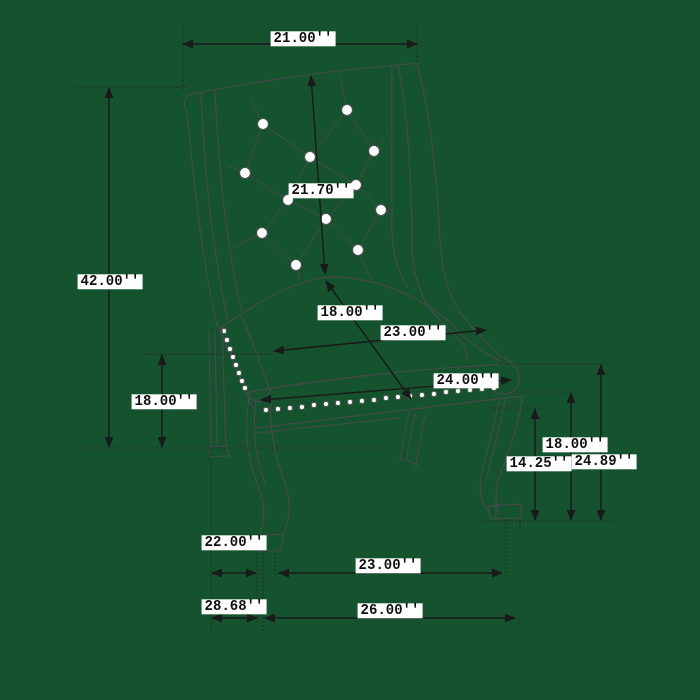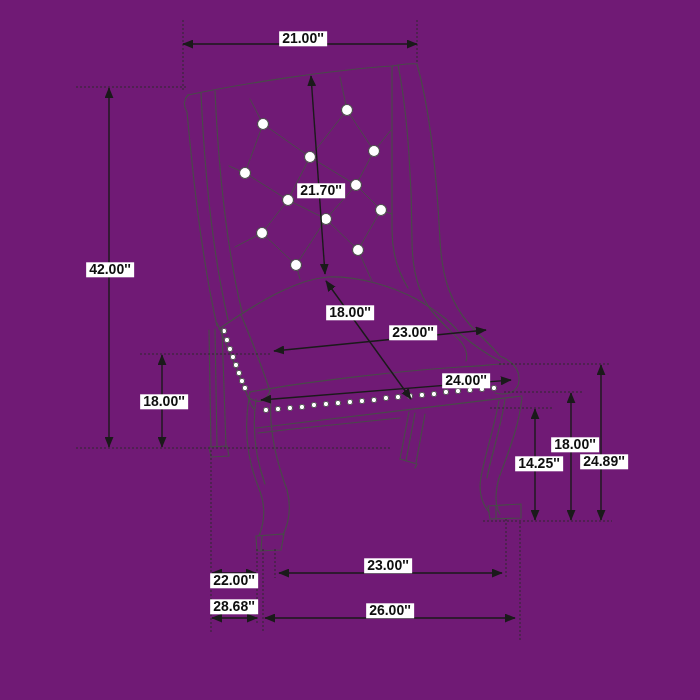--- a/index.html
+++ b/index.html
@@ -1,20 +1,20 @@
 <!DOCTYPE html>
 <html><head>
 <meta charset="utf-8">
 <style>
   html,body{margin:0;padding:0;background:#ffffff;}
   .stage{
     position:relative;
     width:700px;height:700px;
-    background:#701a75;
-    font-family:Liberation Sans, sans-serif;
+    background:#14532d;
+    font-family:Liberation Mono, monospace;
     overflow:hidden;
   }
   .stage svg{position:absolute;left:0;top:0;}
   .dim-label{
     position:absolute;
     transform:translate(-50%,-50%);
     background:#ffffff;
     padding:0 3px;
     font-size:14px;
     font-weight:bold;
@@ -179,27 +179,27 @@
       <path d="M 571,393 L 571,520" marker-start="url(#ah)" marker-end="url(#ah)"></path>
       <path d="M 601,365 L 601,520" marker-start="url(#ah)" marker-end="url(#ah)"></path>
       <path d="M 212,573 L 256,573" marker-start="url(#ah)" marker-end="url(#ah)"></path>
       <path d="M 279,573 L 502,573" marker-start="url(#ah)" marker-end="url(#ah)"></path>
       <path d="M 212,618 L 257,618" marker-start="url(#ah)" marker-end="url(#ah)"></path>
       <path d="M 265,618 L 515,618" marker-start="url(#ah)" marker-end="url(#ah)"></path>
     </g>
   </svg>
 
   <div class="dim-label" style="left:303px;top:39px">21.00''</div>
-  <div class="dim-label" style="left:110px;top:270px">42.00''</div>
+  <div class="dim-label" style="left:110px;top:282px">42.00''</div>
   <div class="dim-label" style="left:164px;top:402px">18.00''</div>
   <div class="dim-label" style="left:321px;top:191px">21.70''</div>
   <div class="dim-label" style="left:350px;top:313px">18.00''</div>
   <div class="dim-label" style="left:413px;top:333px">23.00''</div>
   <div class="dim-label" style="left:466px;top:381px">24.00''</div>
   <div class="dim-label" style="left:539px;top:464px">14.25''</div>
   <div class="dim-label" style="left:575px;top:445px">18.00''</div>
   <div class="dim-label" style="left:604px;top:462px">24.89''</div>
-  <div class="dim-label" style="left:234px;top:581px">22.00''</div>
+  <div class="dim-label" style="left:234px;top:543px">22.00''</div>
   <div class="dim-label" style="left:388px;top:566px">23.00''</div>
   <div class="dim-label" style="left:234px;top:607px">28.68''</div>
   <div class="dim-label" style="left:390px;top:611px">26.00''</div>
 
 </div>
 
 </body></html>

